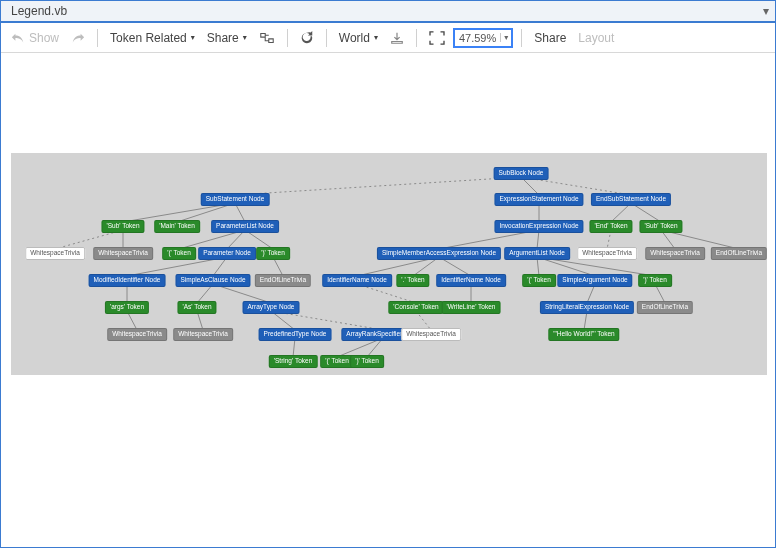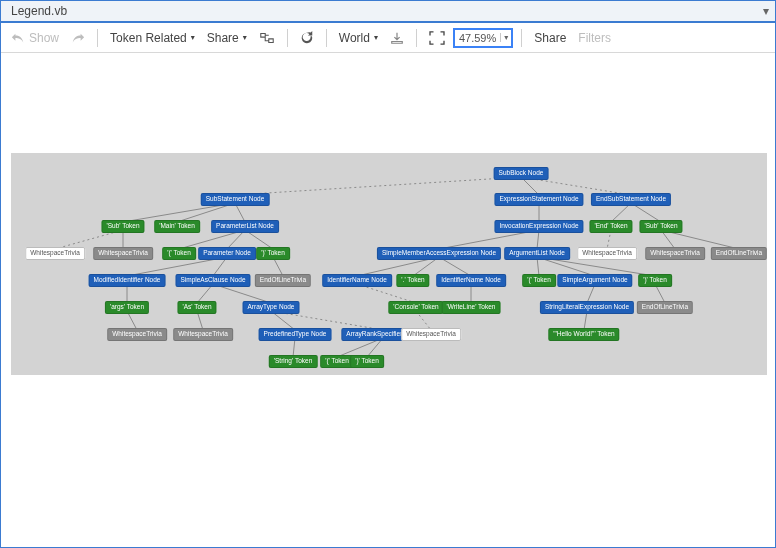--- a/index.html
+++ b/index.html
@@ -91,21 +91,21 @@
     </div>
     <div class="zoom">
       <span>47.59%</span>
       <span class="dd">▾</span>
     </div>
     <div class="sep"></div>
     <div class="tbtn">
       <span>Share</span>
     </div>
     <div class="tbtn disabled">
-      <span>Filters</span>
+      <span>Layout</span>
     </div>
   </div>
 
   <div class="canvas-wrap">
     <div class="canvas" id="canvas">
       <svg class="edges" id="edges">
           <line x1="510" y1="24" x2="224" y2="42" class="dashed"></line>
           <line x1="510" y1="24" x2="528" y2="42"></line>
           <line x1="510" y1="24" x2="620" y2="42" class="dashed"></line>
           <line x1="224" y1="50" x2="112" y2="69"></line>

